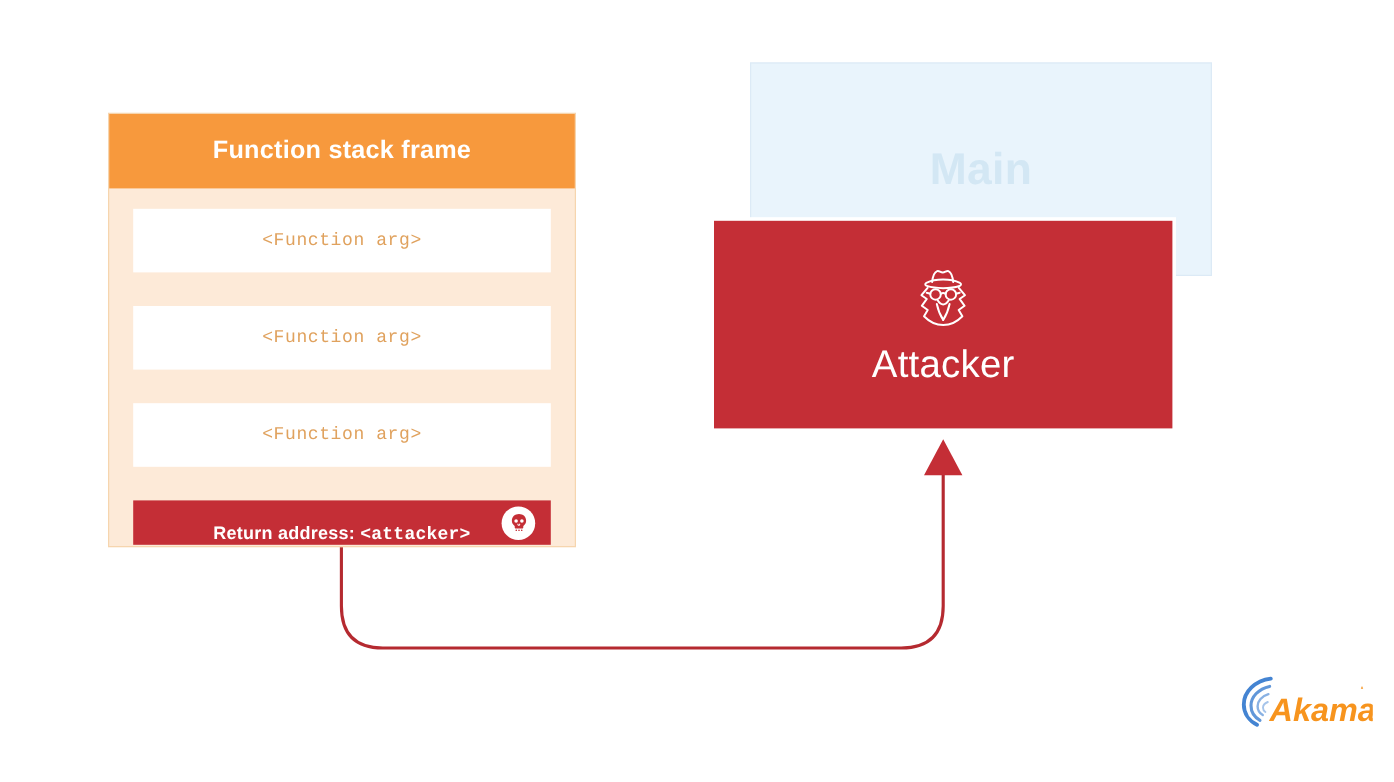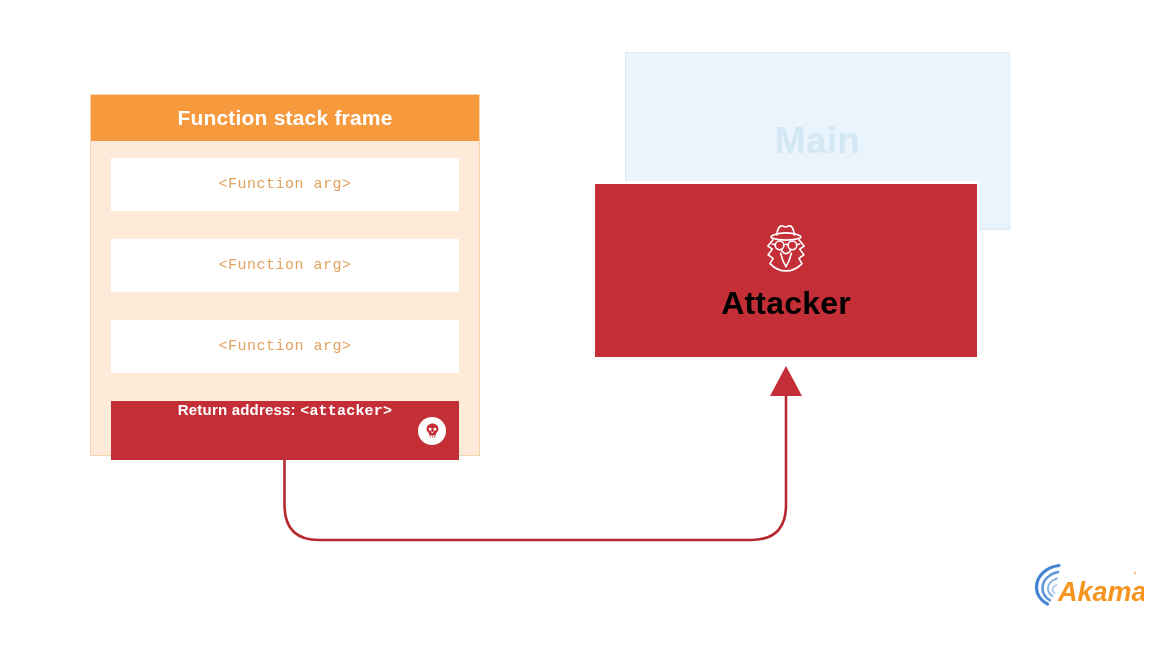--- a/index.html
+++ b/index.html
@@ -58,38 +58,38 @@
     justify-content: center;
     box-shadow: 0 0 0 3px #ffffff;
   }
   .attacker-icon {
     width: 62px;
     height: 62px;
     margin-bottom: 4px;
   }
   .attacker-label {
     font-size: 32px;
-    font-weight: bold;
-    color: #000000;
+    font-weight: normal;
+    color: #ffffff;
     letter-spacing: 0.2px;
   }
 
   
   .stack-frame {
     position: absolute;
     left: 90px;
     top: 94px;
     width: 390px;
     height: 362px;
     background: #fdead8;
     border: 1px solid #f6d5ae;
     box-sizing: border-box;
   }
   .stack-header {
-    height: 46px;
+    height: 62px;
     background: #f7993d;
     display: flex;
     align-items: center;
     justify-content: center;
     color: #ffffff;
     font-size: 21px;
     font-weight: bold;
     letter-spacing: 0.2px;
   }
   .stack-body {
@@ -104,24 +104,24 @@
     background: #ffffff;
     display: flex;
     align-items: center;
     justify-content: center;
     font-family: "Liberation Mono", "DejaVu Sans Mono", monospace;
     font-size: 15px;
     color: #e0a25e;
     letter-spacing: 0.5px;
   }
   .ret-row {
-    height: 59px;
+    height: 37px;
     background: #c42e36;
     display: flex;
-    align-items: flex-start;
+    align-items: flex-end;
     justify-content: center;
     position: relative;
     color: #ffffff;
   }
   .ret-text {
     font-size: 15px;
     font-weight: bold;
     letter-spacing: 0.2px;
     white-space: nowrap;
   }

